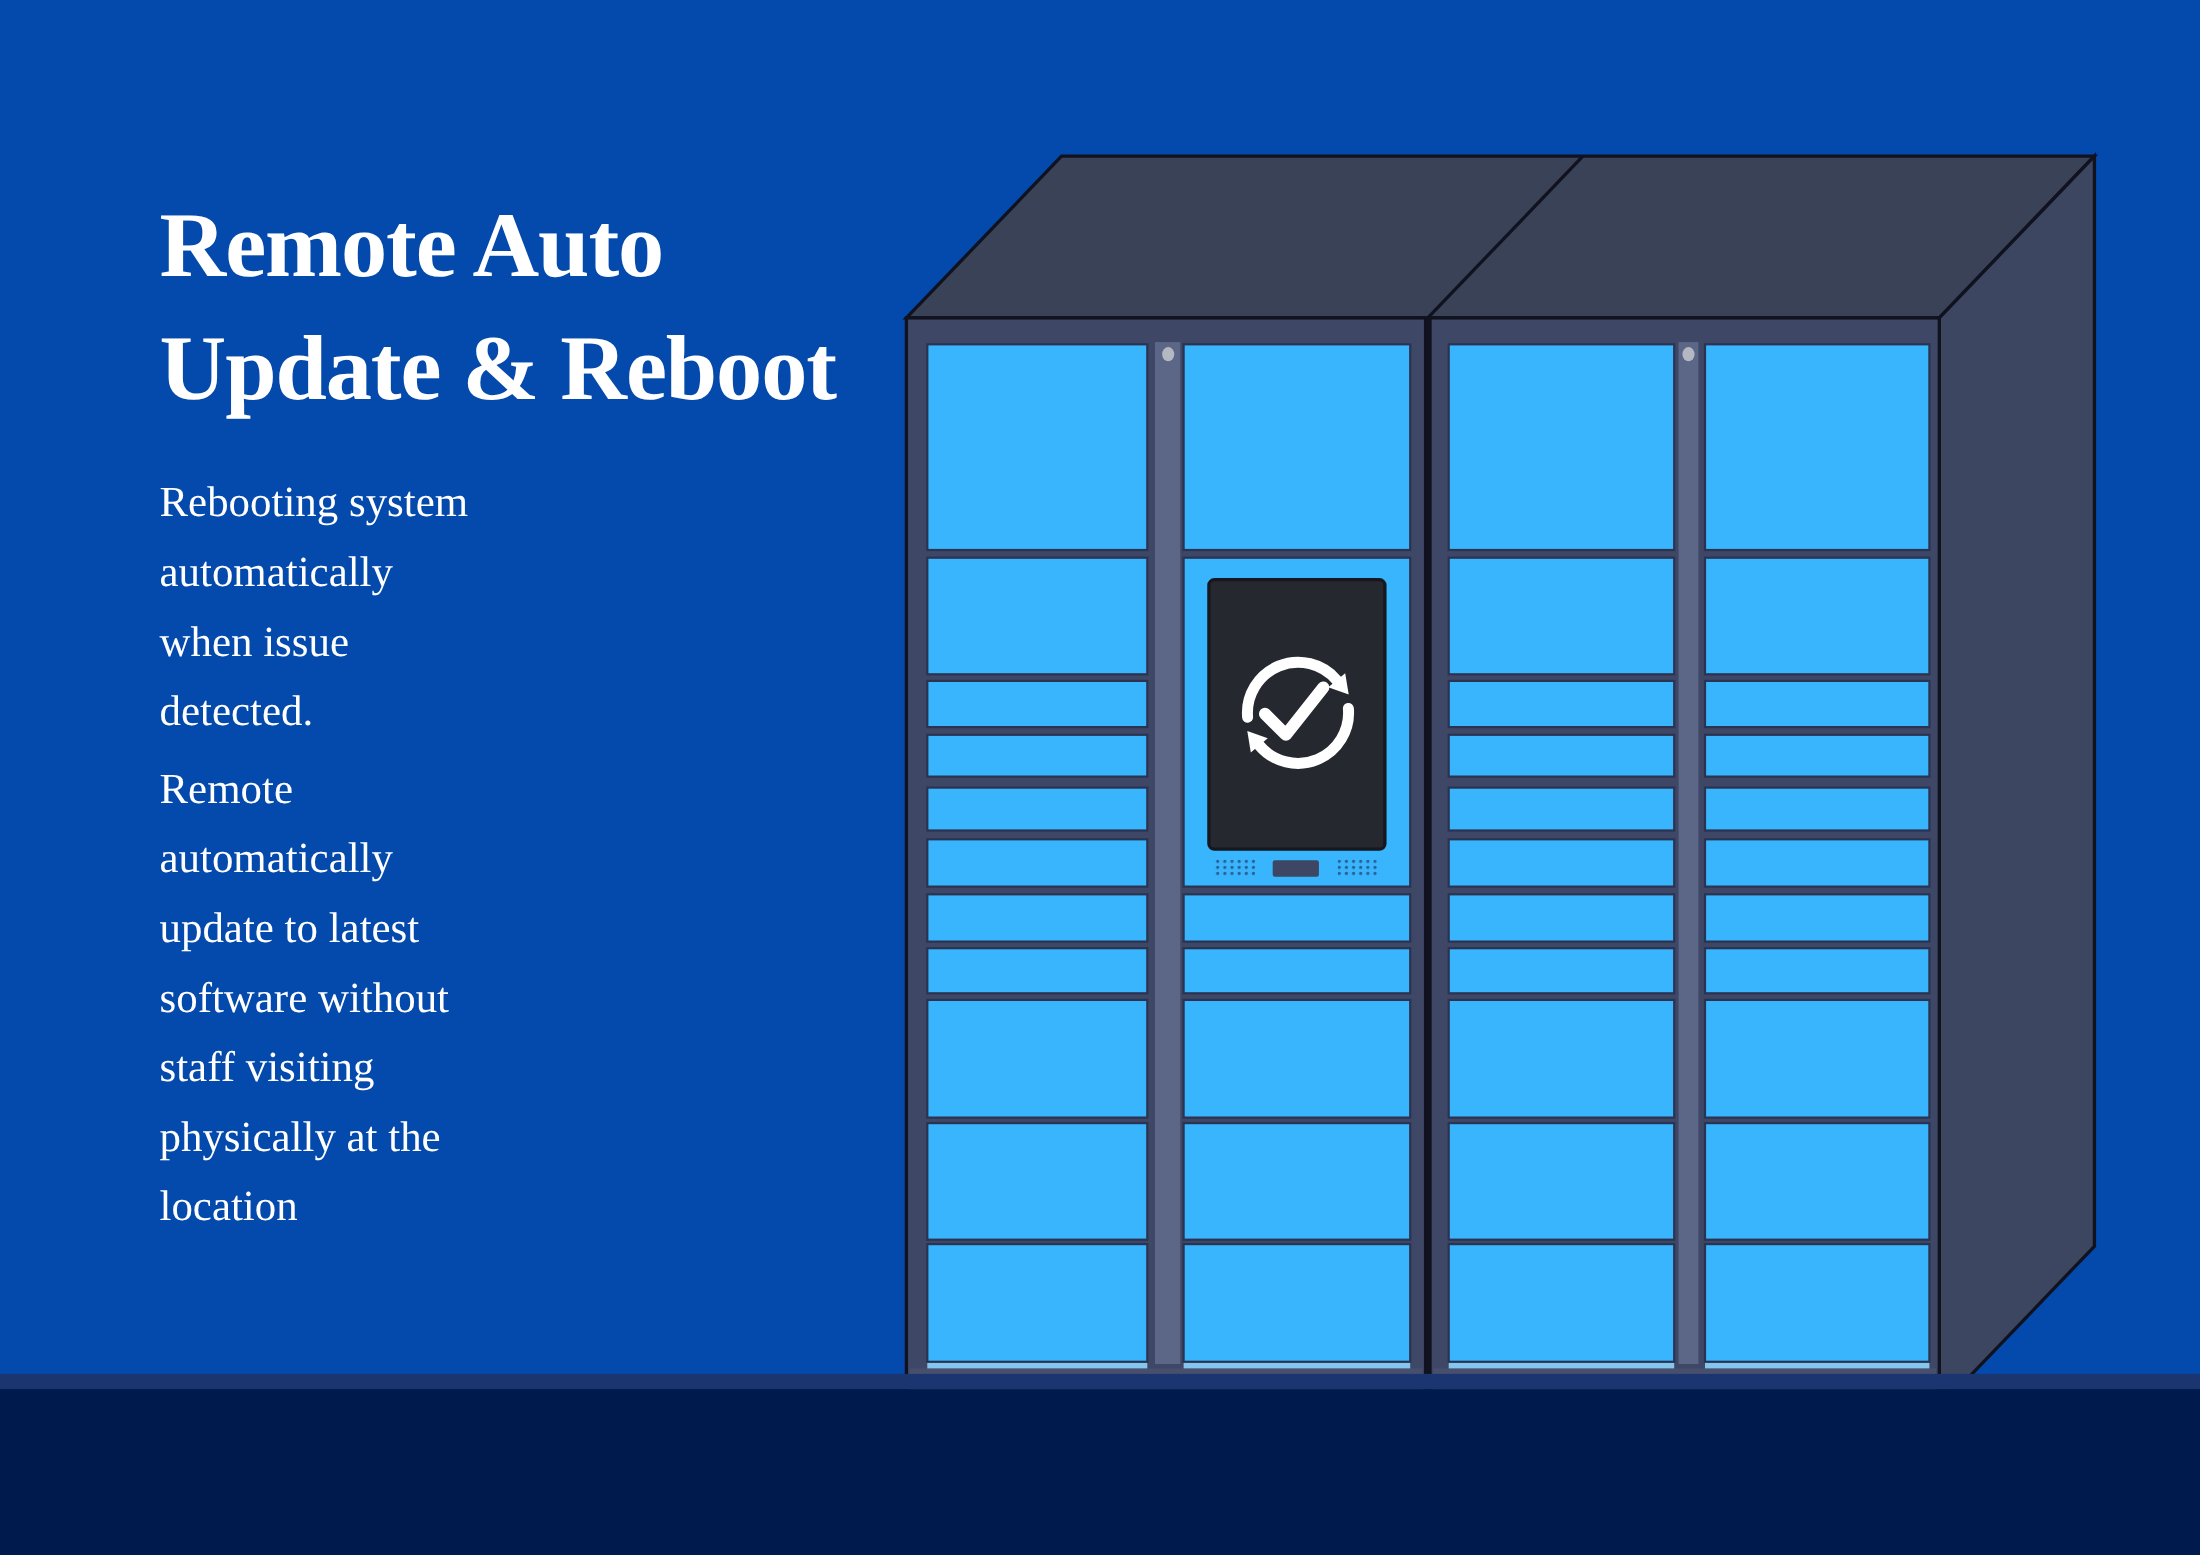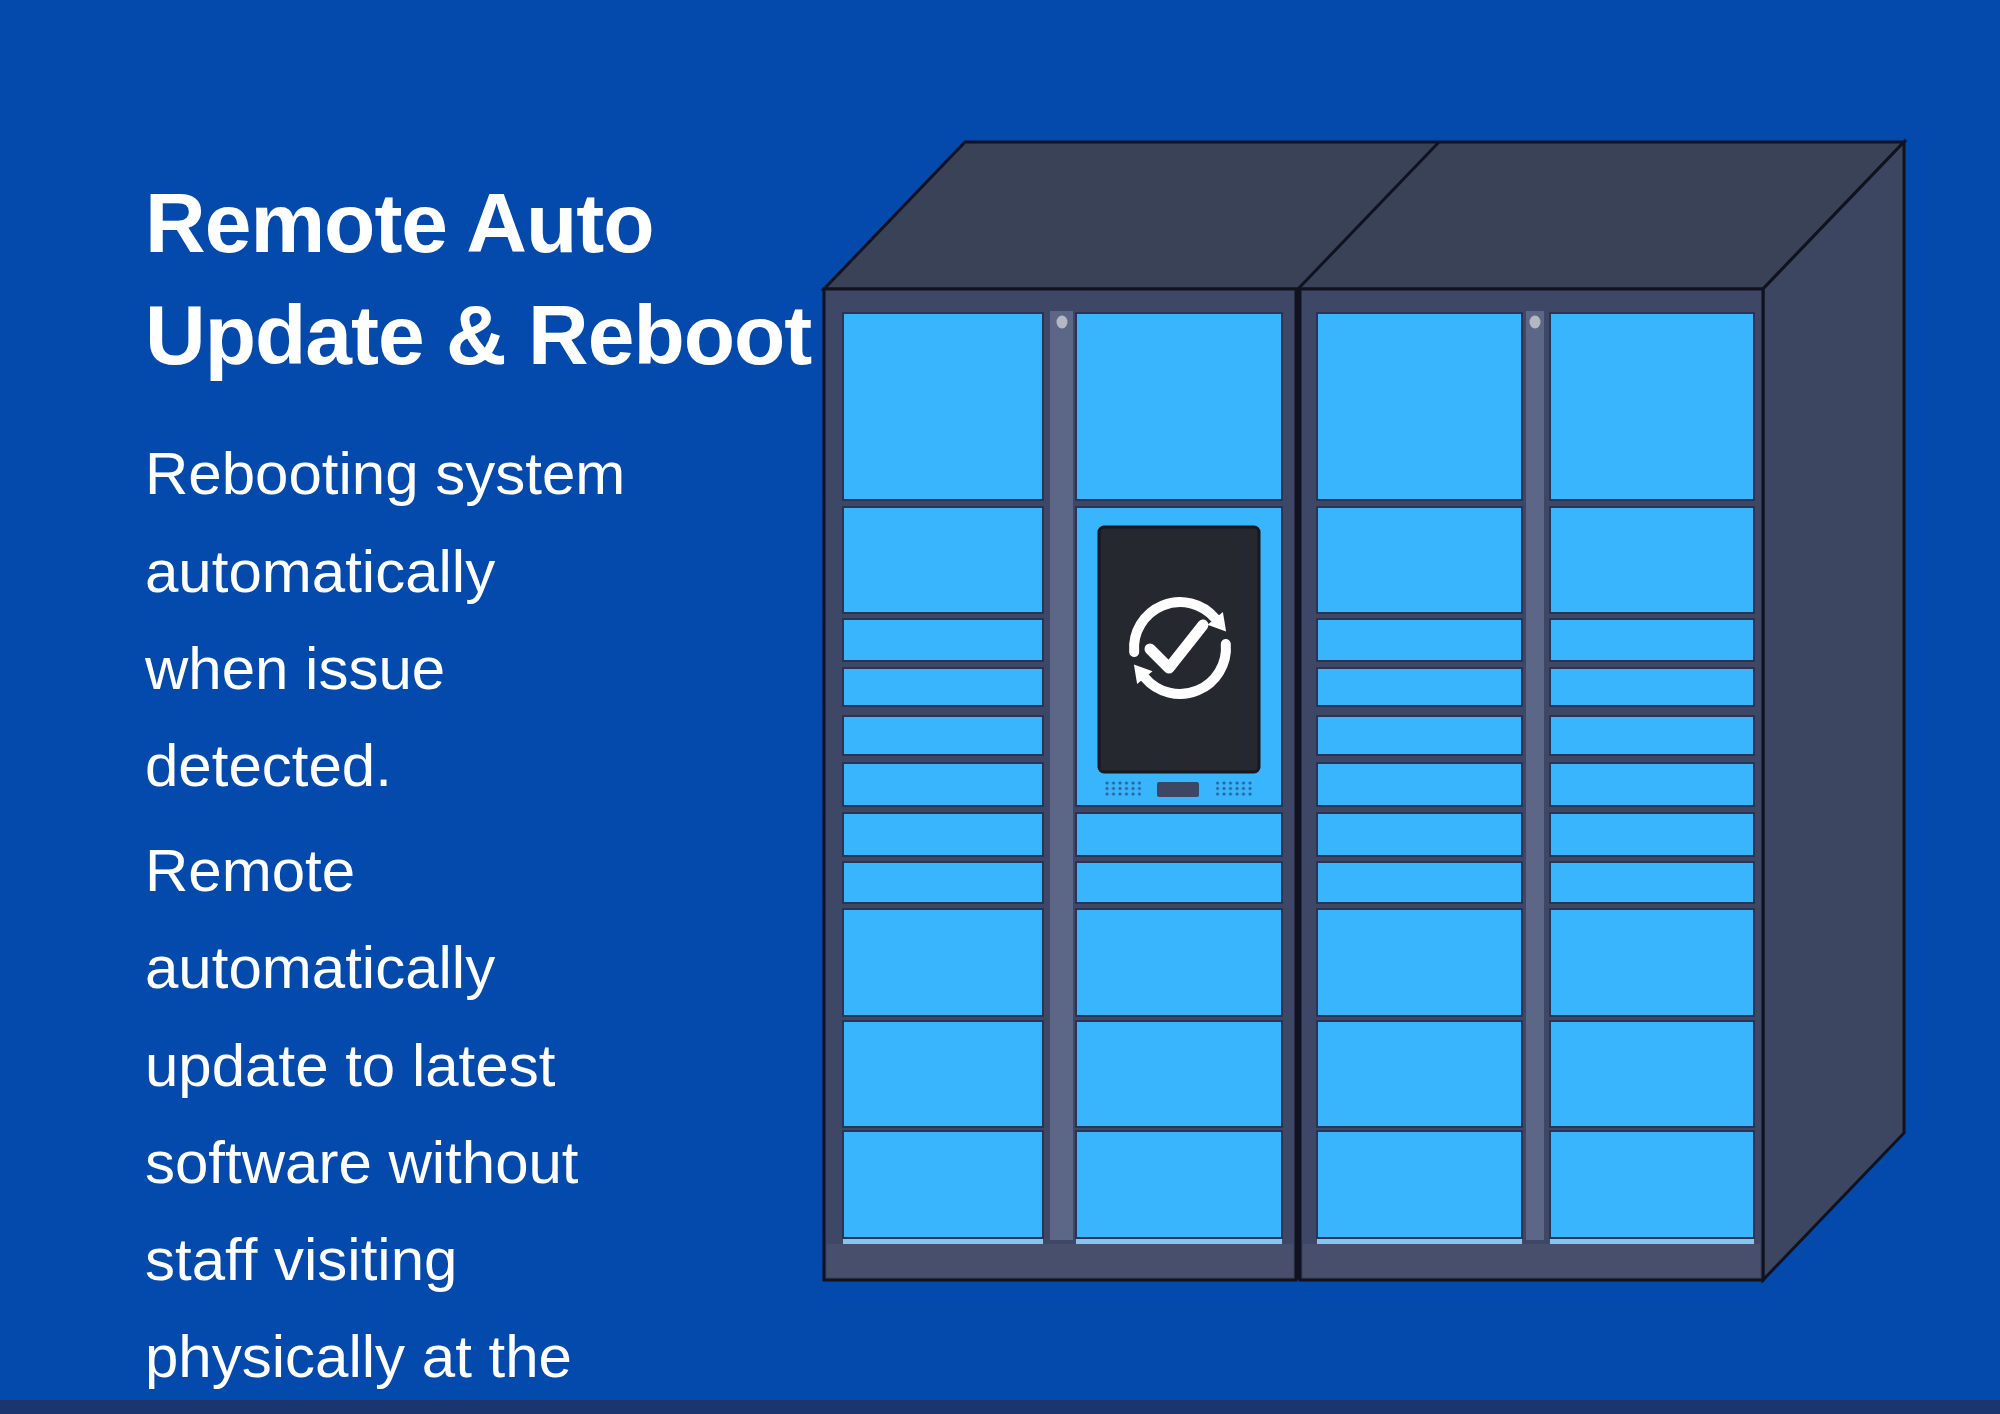--- a/index.html
+++ b/index.html
@@ -1,27 +1,27 @@
 <!DOCTYPE html>
 <html style="--bg: #0449ac; --bottomBar: #1b3571; --text: #ffffff; --door: #38b5fc; --doorEdge: #2b3352; --doorLip: #85c6ee; --cabFrame: #3e4765; --cabTop: #3a4257; --cabSide: #3d4660; --cabBase: #474f6c; --pillar: #5c6788; --pillarDot: #b4b8c2; --outline: #10131f; --screen: #25282f; --screenEdge: #15181e; --icon: #ffffff; --speakerDot: #2d5f97; --slot: #3d4663;"><head>
 <meta charset="utf-8">
 <style>
   html,body{margin:0;padding:0;background:#001a4d;}
   .stage{
-    position:relative;width:2000px;height:1414px;overflow:hidden;
+    position:relative;width:2000px;height:1263px;overflow:hidden;
     background:var(--bg,#0449ac);
-    font-family:Liberation Sans, sans-serif;
+    font-family:Liberation Serif, serif;
   }
   .text-col{position:absolute;left:145px;top:168px;width:690px;color:var(--text,#fff);}
   .headline{
     margin:0 0 34px 0;font-size:84px;font-weight:700;line-height:1.33;
     letter-spacing:-1px;white-space:pre-line;color:var(--text,#fff);
   }
   .para{
-    margin:0 0 8px 0;font-size:60px;font-weight:400;line-height:1.62;
+    margin:0 0 8px 0;font-size:39px;font-weight:400;line-height:1.62;
     white-space:pre-line;color:var(--text,#fff);
   }
   .locker-svg{position:absolute;left:0;top:0;width:2000px;height:1414px;}
   .bottom-bar{position:absolute;left:0;bottom:0;width:100%;height:14px;background:var(--bottomBar,#1b3571);}
 </style>
 </head>
 <body>
 
 <div class="stage">
 

